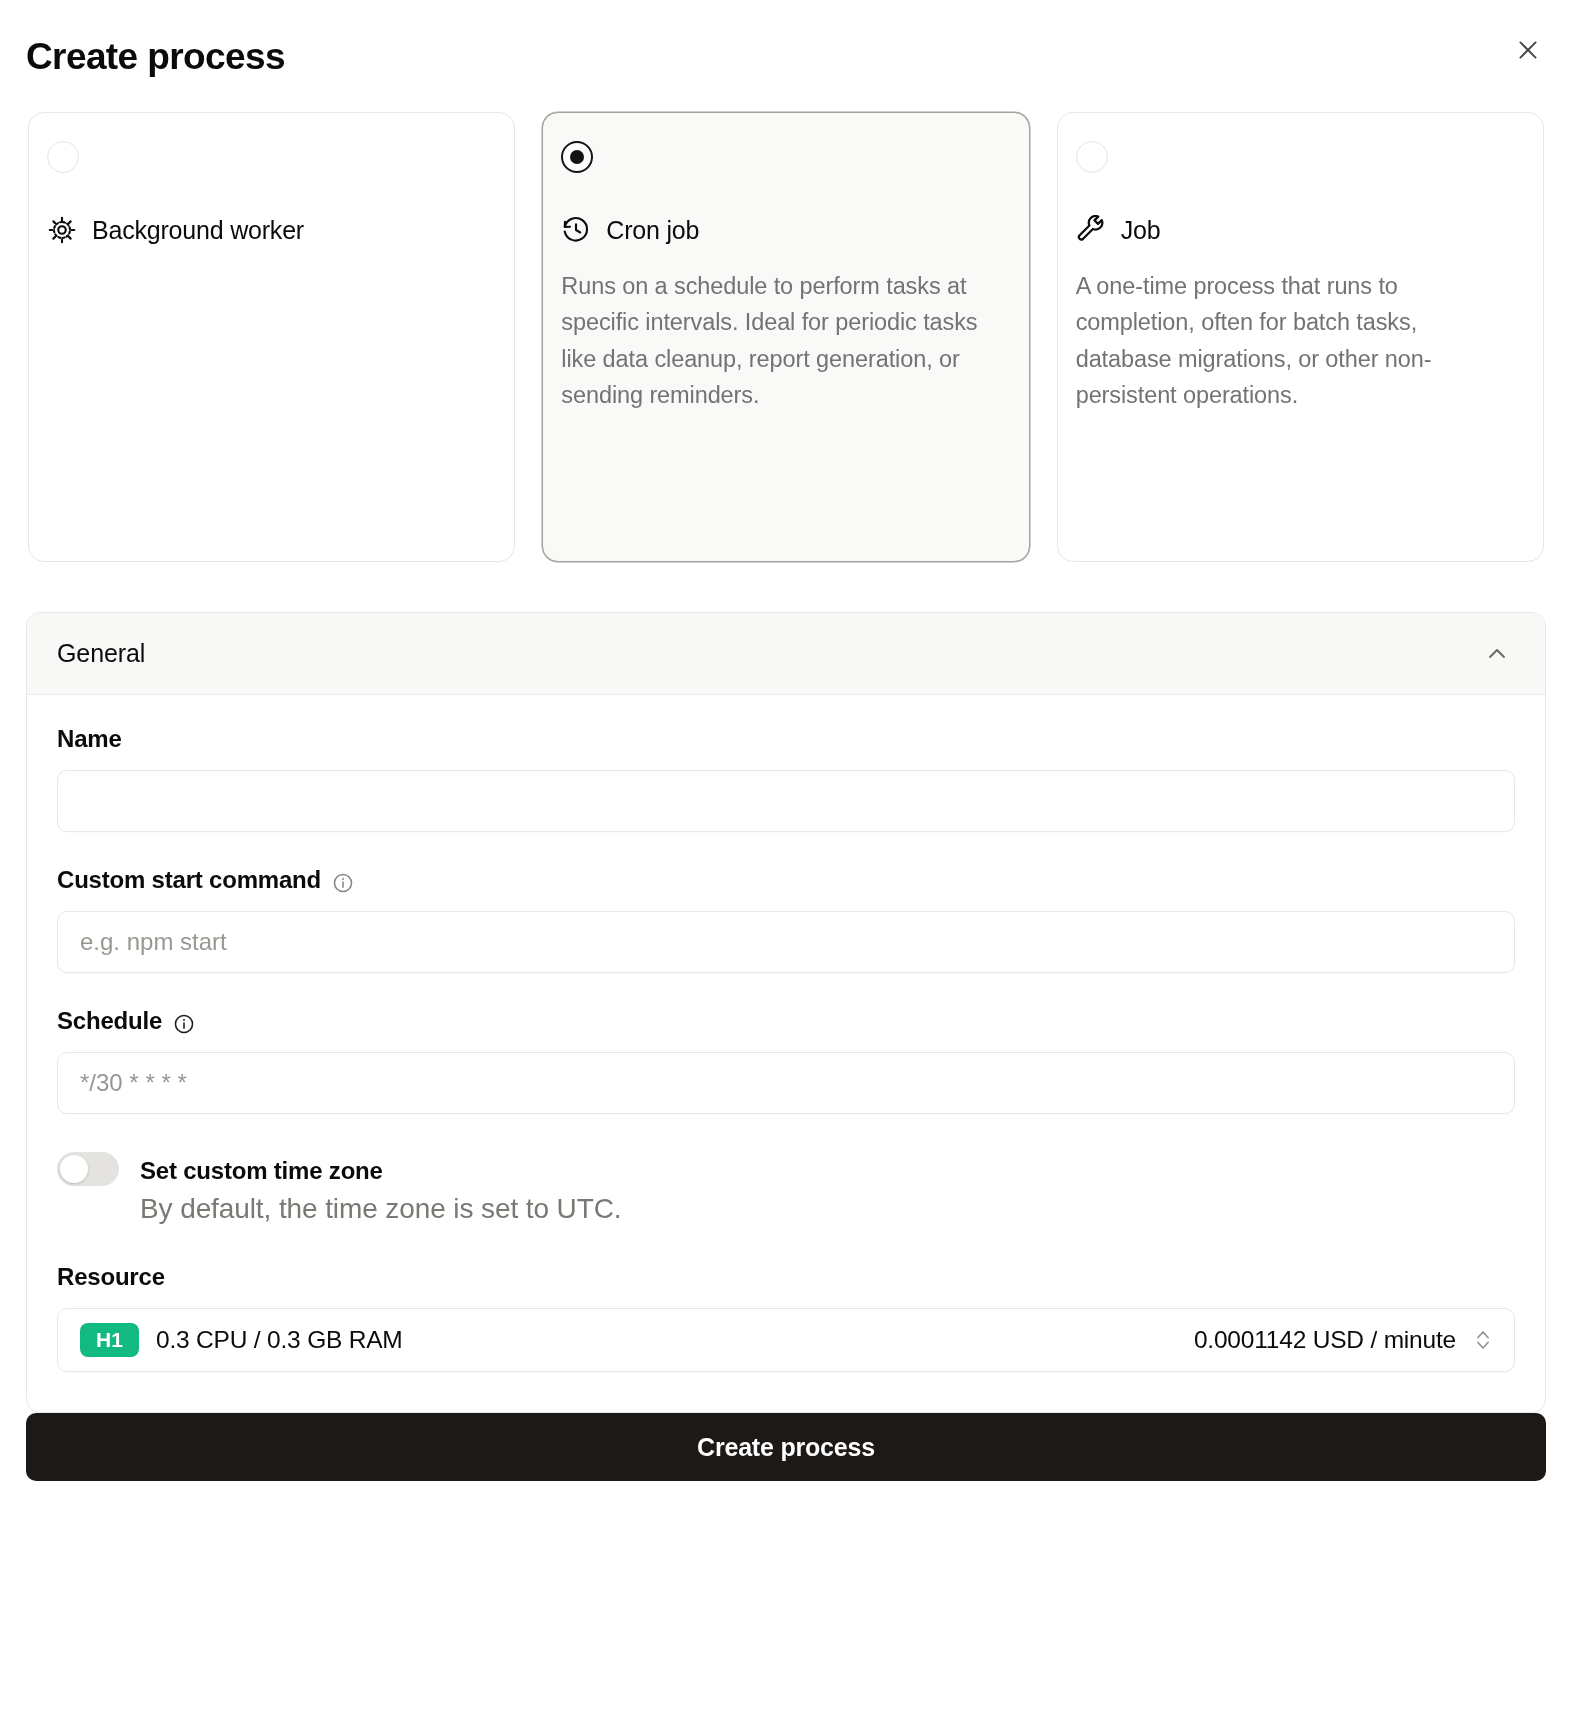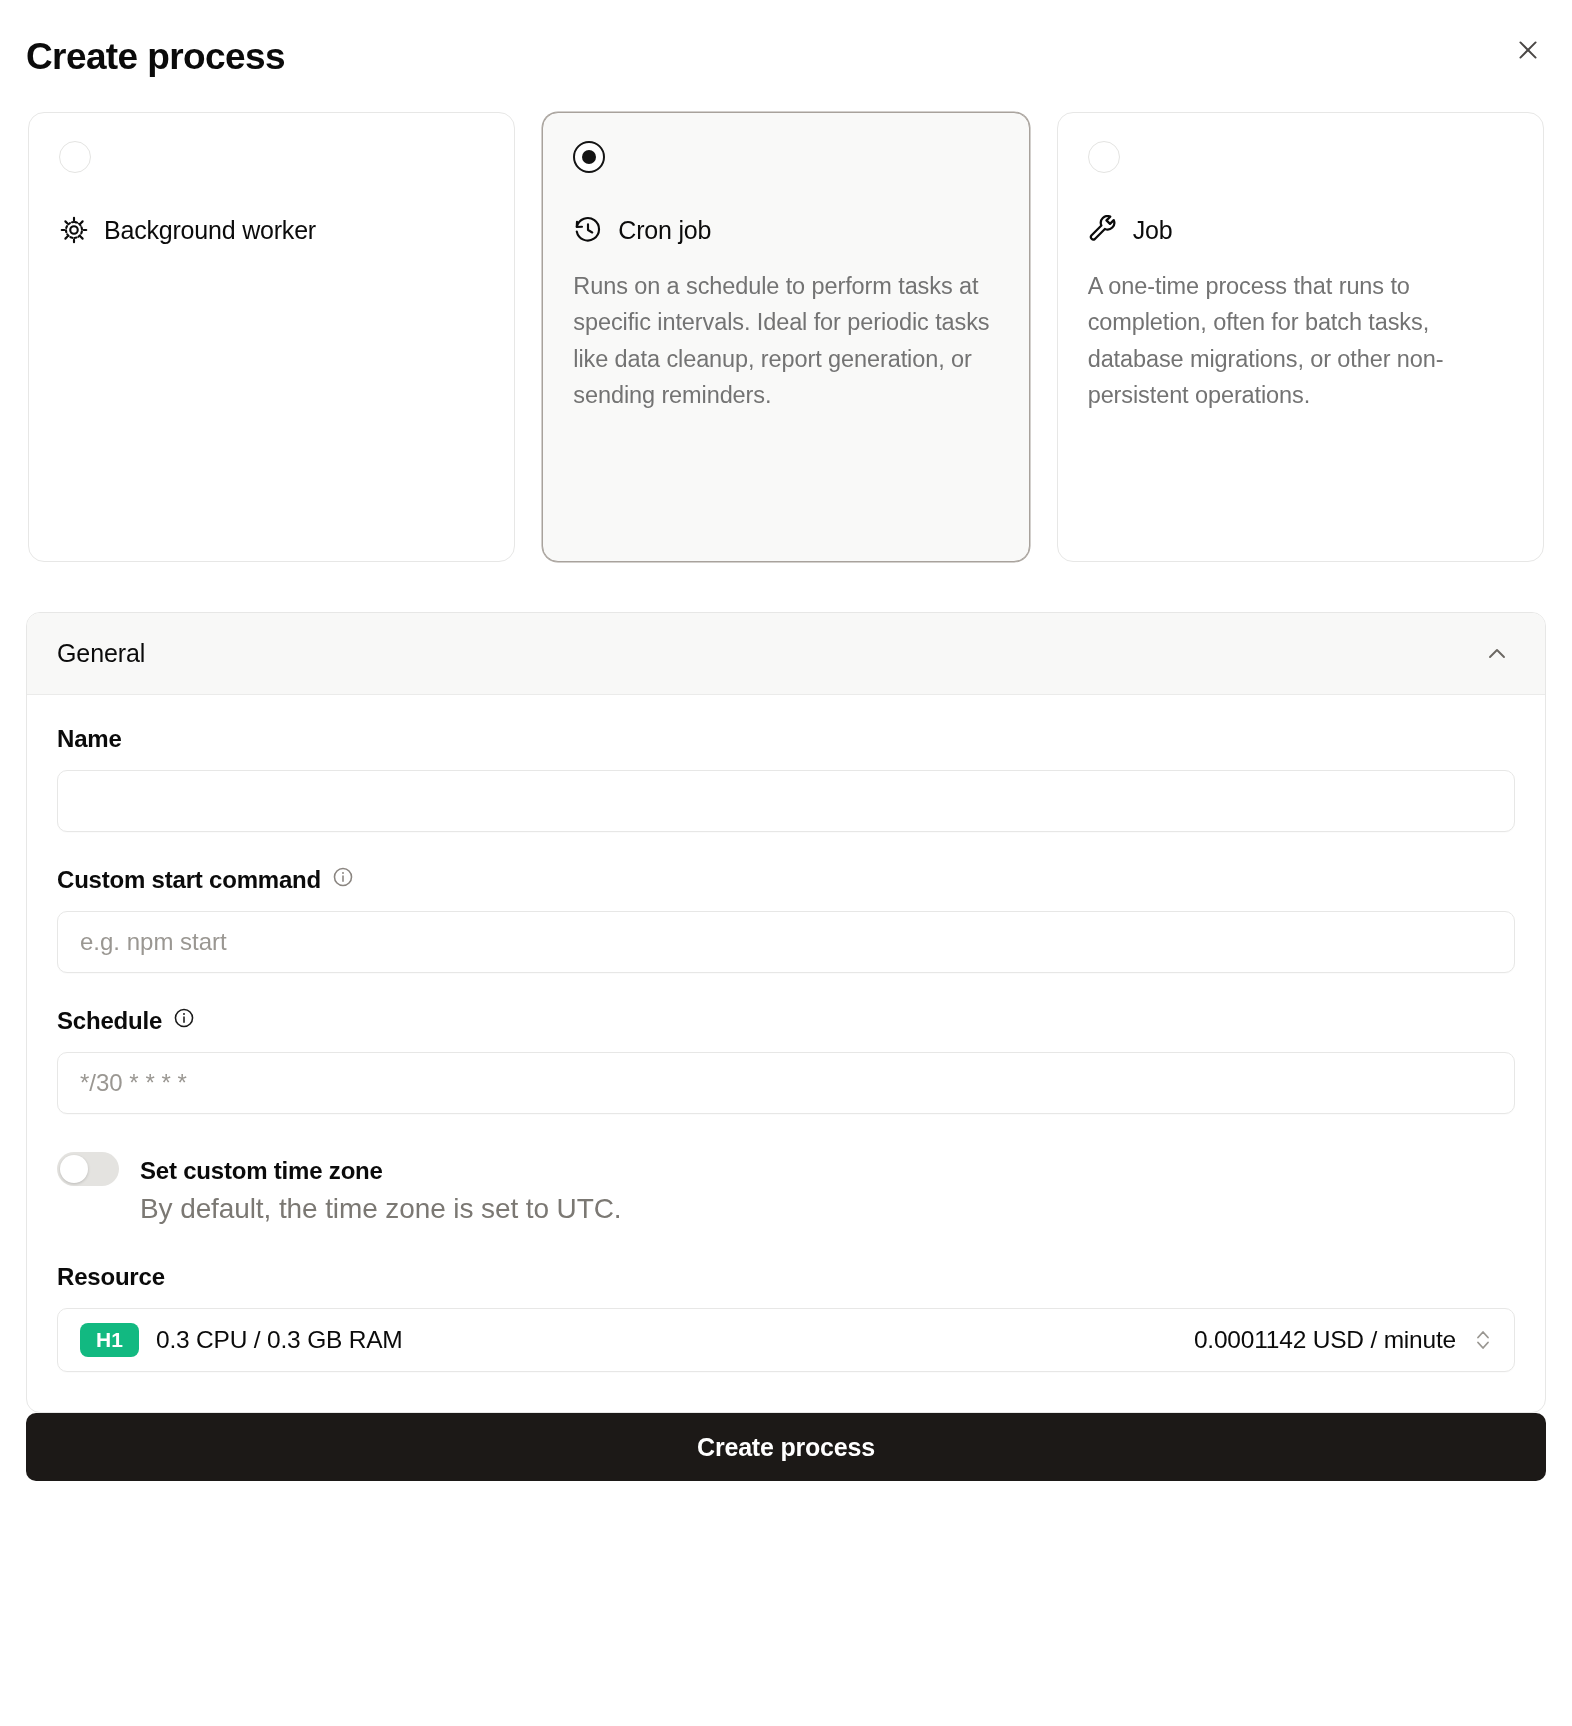--- a/index.html
+++ b/index.html
@@ -57,21 +57,21 @@
     display: grid;
     grid-template-columns: repeat(3, 1fr);
     gap: 27px;
     flex: 0 0 auto;
     padding: 0 2px;
   }
   .type-card {
     border: 1.5px solid #e7e7e6;
     border-radius: 16px;
     background: #ffffff;
-    padding: 28px 26px 30px 30px;
+    padding: 28px 26px 30px 18px;
     min-height: 450px;
     cursor: pointer;
     position: relative;
   }
   .type-card.selected {
     background: #f9f9f8;
     border-color: #a8a29c;
     box-shadow: 0 0 0 0.5px #a8a29c;
   }
   .radio {
@@ -149,21 +149,21 @@
   .panel-body {
     padding: 30px 30px 40px 30px;
   }
 
   .field-label {
     font-size: 24px;
     font-weight: 700;
     color: #0b0b0b;
     letter-spacing: -0.2px;
     display: flex;
-    align-items: flex-start;
+    align-items: flex-end;
     gap: 11px;
     margin-bottom: 17px;
   }
   .info-icon { width: 22px; height: 22px; display:block; cursor: pointer; }
 
   .text-input {
     width: 100%;
     height: 62px;
     border: 1.5px solid #e7e7e6;
     border-radius: 10px;

